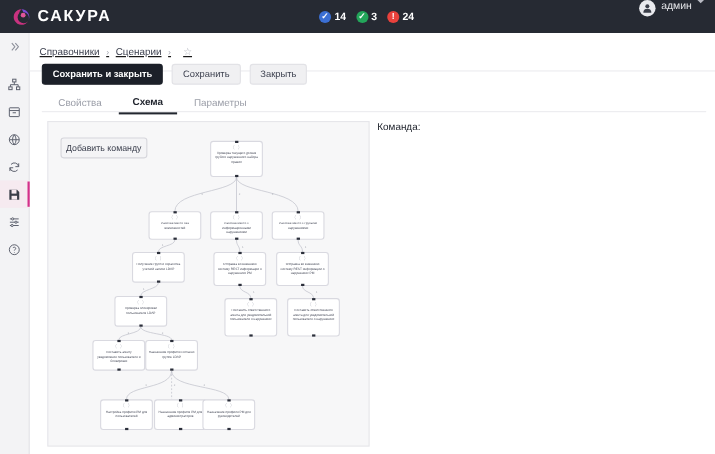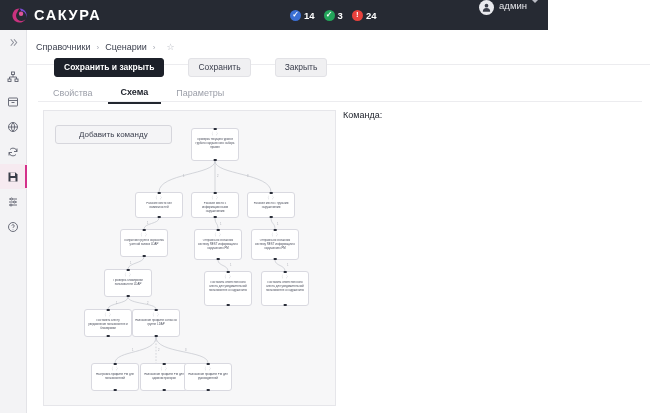--- a/index.html
+++ b/index.html
@@ -6,21 +6,21 @@
   html, body {
     width: 650px; height: 413px;
     font-family: "Liberation Sans", sans-serif;
     background: #ffffff;
     overflow: hidden;
   }
 
   
   .topbar {
     position: absolute; top: 0; left: 0;
-    width: 548px; height: 30px;
+    width: 650px; height: 30px;
     background: #262a33;
     display: flex; align-items: center;
   }
   .brand { display: flex; align-items: center; gap: 6px; padding-left: 11px; }
   .logo-mark { width: 17px; height: 17px; position: relative; }
   .brand-name {
     color: #ffffff; font-size: 14.5px; font-weight: 700;
     letter-spacing: 1.6px;
   }
   .badges {
@@ -68,38 +68,39 @@
   }
   .rail-gap { height: 9px; }
 
   
   .crumbbar {
     position: absolute; left: 27px; top: 30px;
     width: 623px; height: 35px;
     background: #ffffff;
     display: flex; align-items: center;
     border-bottom: 1px solid #ececef;
+    text-decoration: underline;
   }
   .crumbs { display: flex; align-items: center; gap: 6px; padding-left: 9px; }
   .crumb { font-size: 9px; color: #3e4250; white-space: nowrap; }
   .crumb.link { color: #3e4250; }
   .crumb-sep { font-size: 8px; color: #a8abb5; }
   .crumb.current { color: #3e4250; }
   .star-icon { font-size: 9px; color: #b0b3bc; margin-left: 5px; }
 
   
   .actions {
     position: absolute; left: 38px; top: 58px;
     display: flex; align-items: center; gap: 8px;
   }
   .btn {
     font-family: "Liberation Sans", sans-serif;
     font-size: 8.5px; font-weight: 700;
     padding: 4px 9px; border-radius: 3px;
-    cursor: pointer; white-space: nowrap; line-height: 1.1; margin-left: 16px;
+    cursor: pointer; white-space: nowrap; line-height: 1.1;
   }
   .btn-primary { background: #1c2029; color: #ffffff; border: 1px solid #1c2029; }
   .btn-default { background: #f0f0f2; color: #3e4250; border: 1px solid #e2e2e6; font-weight: 400; }
 
   
   .tabs {
     position: absolute; left: 40px; top: 83px;
     display: flex; align-items: center; gap: 2px;
   }
   .tab {
@@ -116,21 +117,21 @@
   .canvas {
     position: absolute; left: 43px; top: 110px;
     width: 293px; height: 296px;
     background: #f7f7f8;
     border: 1px solid #e6e6ea;
     overflow: hidden;
   }
   .add-cmd-btn {
     position: absolute; left: 11px; top: 14px;
     background: #f4f4f6; border: 1px solid #d6d6dc;
-    border-radius: 3px; padding: 4px 23px;
+    border-radius: 3px; padding: 4px 4px;
     font-size: 8px; color: #3e4250; cursor: pointer;
     white-space: nowrap; z-index: 5;
   }
   .edges { position: absolute; left: 0; top: 0; width: 293px; height: 296px; }
 
   .node {
     position: absolute;
     background: #ffffff;
     border: 1px solid #d9d9e0;
     border-radius: 3px;

